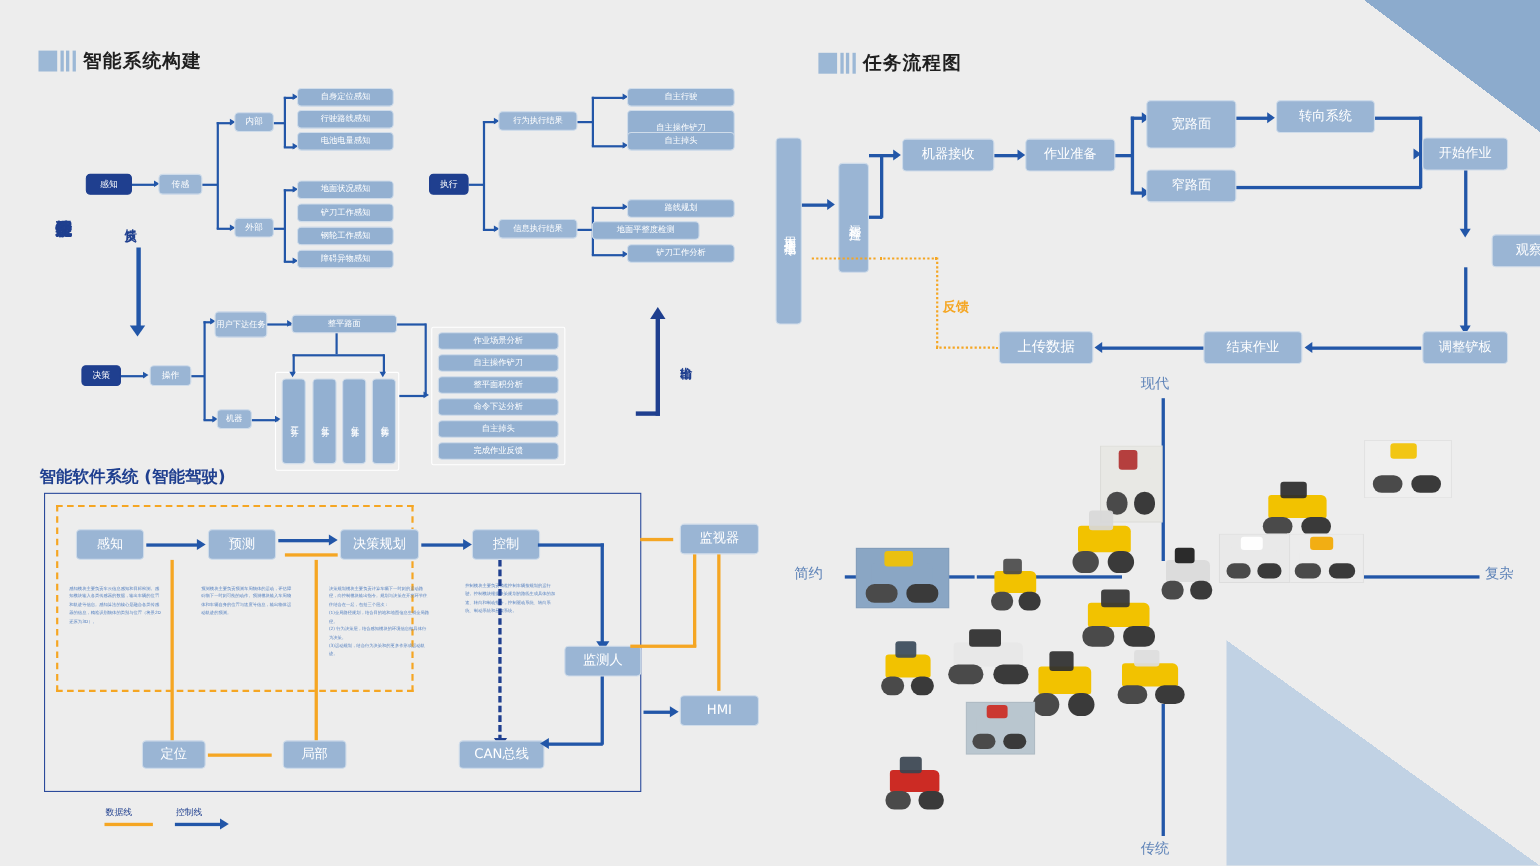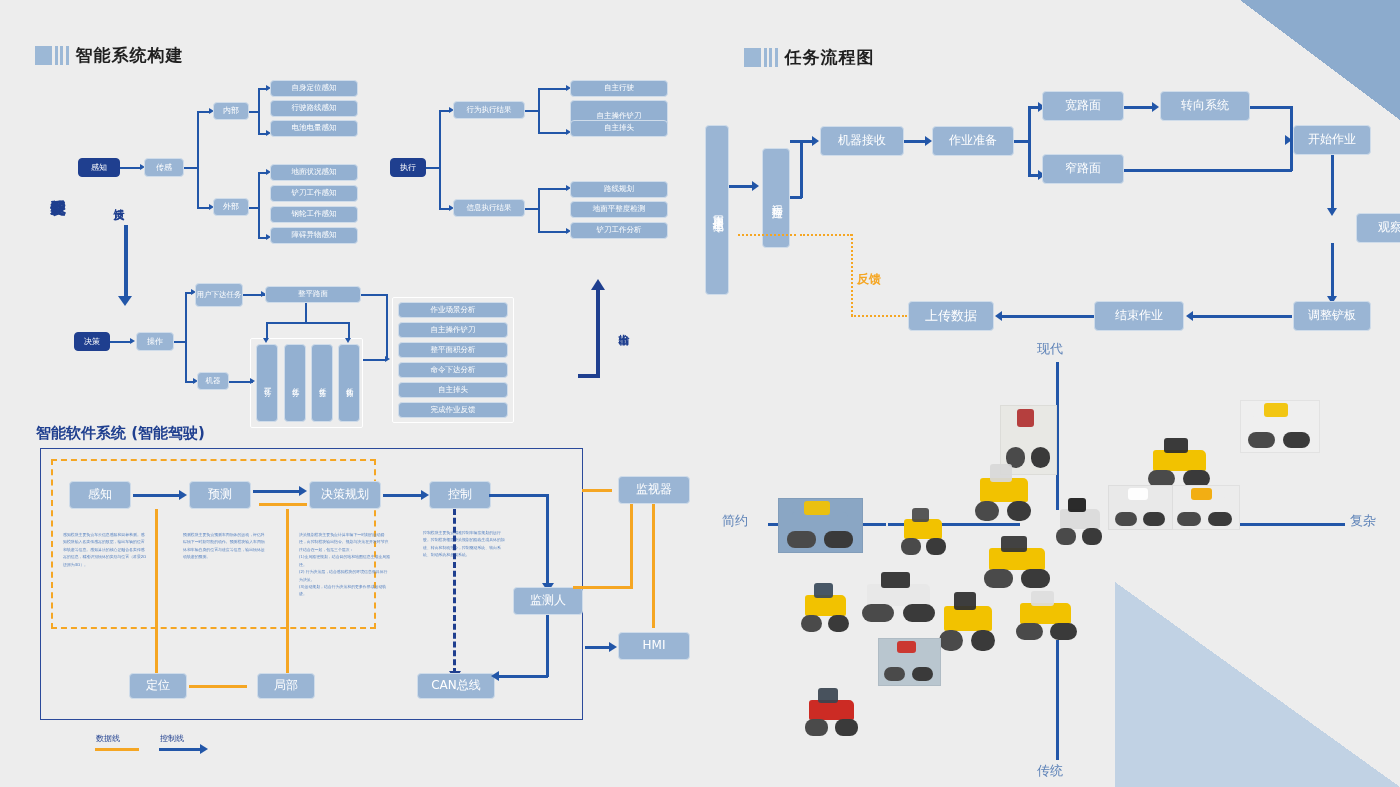--- a/index.html
+++ b/index.html
@@ -142,21 +142,21 @@
 <div class="ln lnh" style="left:439px;top:208px;width:12px;"></div>
 <div class="ar r" style="left:449px;top:204.5px;"></div>
 <div class="nd lt" style="left:453px;top:199px;width:72px;height:18px;font-size:7.5px;">信息执行结果</div>
 <div class="ln lnh" style="left:525px;top:208px;width:14px;"></div>
 <div class="ln lnv" style="left:538px;top:188px;height:44px;"></div>
 <div class="ln lnh" style="left:538px;top:188px;width:30px;"></div>
 <div class="ar r" style="left:566px;top:184.5px;"></div>
 <div class="ln lnh" style="left:538px;top:231px;width:30px;"></div>
 <div class="ar r" style="left:566px;top:227.5px;"></div>
 <div class="nd" style="left:570px;top:181px;width:98px;height:17px;font-size:7.5px;">路线规划</div>
-<div class="nd" style="left:570px;top:201px;width:98px;height:17px;font-size:7.5px;">地面平整度检测</div>
+<div class="nd" style="left:538px;top:201px;width:98px;height:17px;font-size:7.5px;">地面平整度检测</div>
 <div class="nd" style="left:570px;top:222px;width:98px;height:17px;font-size:7.5px;">铲刀工作分析</div>
 
 <div class="nd navy" style="left:74px;top:332px;width:36px;height:19px;font-size:8px;">决策</div>
 <div class="ln lnh" style="left:110px;top:341px;width:22px;"></div>
 <div class="ar r" style="left:130px;top:337.5px;"></div>
 <div class="nd lt" style="left:136px;top:332px;width:38px;height:19px;font-size:8px;">操作</div>
 <div class="ln lnh" style="left:174px;top:341px;width:12px;"></div>
 <div class="ln lnv" style="left:185px;top:292px;height:90px;"></div>
 <div class="ln lnh" style="left:185px;top:292px;width:8px;"></div>
 <div class="ar r" style="left:191px;top:288.5px;"></div>
@@ -300,21 +300,21 @@
 <div class="ar r" style="left:925px;top:135.5px;border-left-width:7px;border-top-width:5px;border-bottom-width:5px;"></div>
 <div class="nd lt" style="left:932px;top:126px;width:82px;height:30px;font-size:12px;">作业准备</div>
 
 <div class="ln lnh" style="left:1014px;top:140px;width:16px;height:2.5px;"></div>
 <div class="ln lnv" style="left:1028px;top:106px;height:70px;width:2.5px;"></div>
 <div class="ln lnh" style="left:1028px;top:106px;width:14px;height:2.5px;"></div>
 <div class="ar r" style="left:1038px;top:101.5px;border-left-width:7px;border-top-width:5px;border-bottom-width:5px;"></div>
 <div class="ln lnh" style="left:1028px;top:174px;width:14px;height:2.5px;"></div>
 <div class="ar r" style="left:1038px;top:169.5px;border-left-width:7px;border-top-width:5px;border-bottom-width:5px;"></div>
 
-<div class="nd lt" style="left:1042px;top:91px;width:82px;height:30px;font-size:12px;">宽路面</div>
+<div class="nd lt" style="left:1042px;top:91px;width:82px;height:44px;font-size:12px;">宽路面</div>
 <div class="nd lt" style="left:1042px;top:154px;width:82px;height:30px;font-size:12px;">窄路面</div>
 
 <div class="ln lnh" style="left:1124px;top:106px;width:30px;height:2.5px;"></div>
 <div class="ar r" style="left:1152px;top:101.5px;border-left-width:7px;border-top-width:5px;border-bottom-width:5px;"></div>
 <div class="nd lt" style="left:1160px;top:91px;width:90px;height:30px;font-size:12px;">转向系统</div>
 
 <div class="ln lnh" style="left:1250px;top:106px;width:42px;height:2.5px;"></div>
 <div class="ln lnv" style="left:1290px;top:106px;height:34px;width:2.5px;"></div>
 <div class="ln lnh" style="left:1124px;top:169px;width:168px;height:2.5px;"></div>
 <div class="ln lnv" style="left:1290px;top:140px;height:31px;width:2.5px;"></div>

